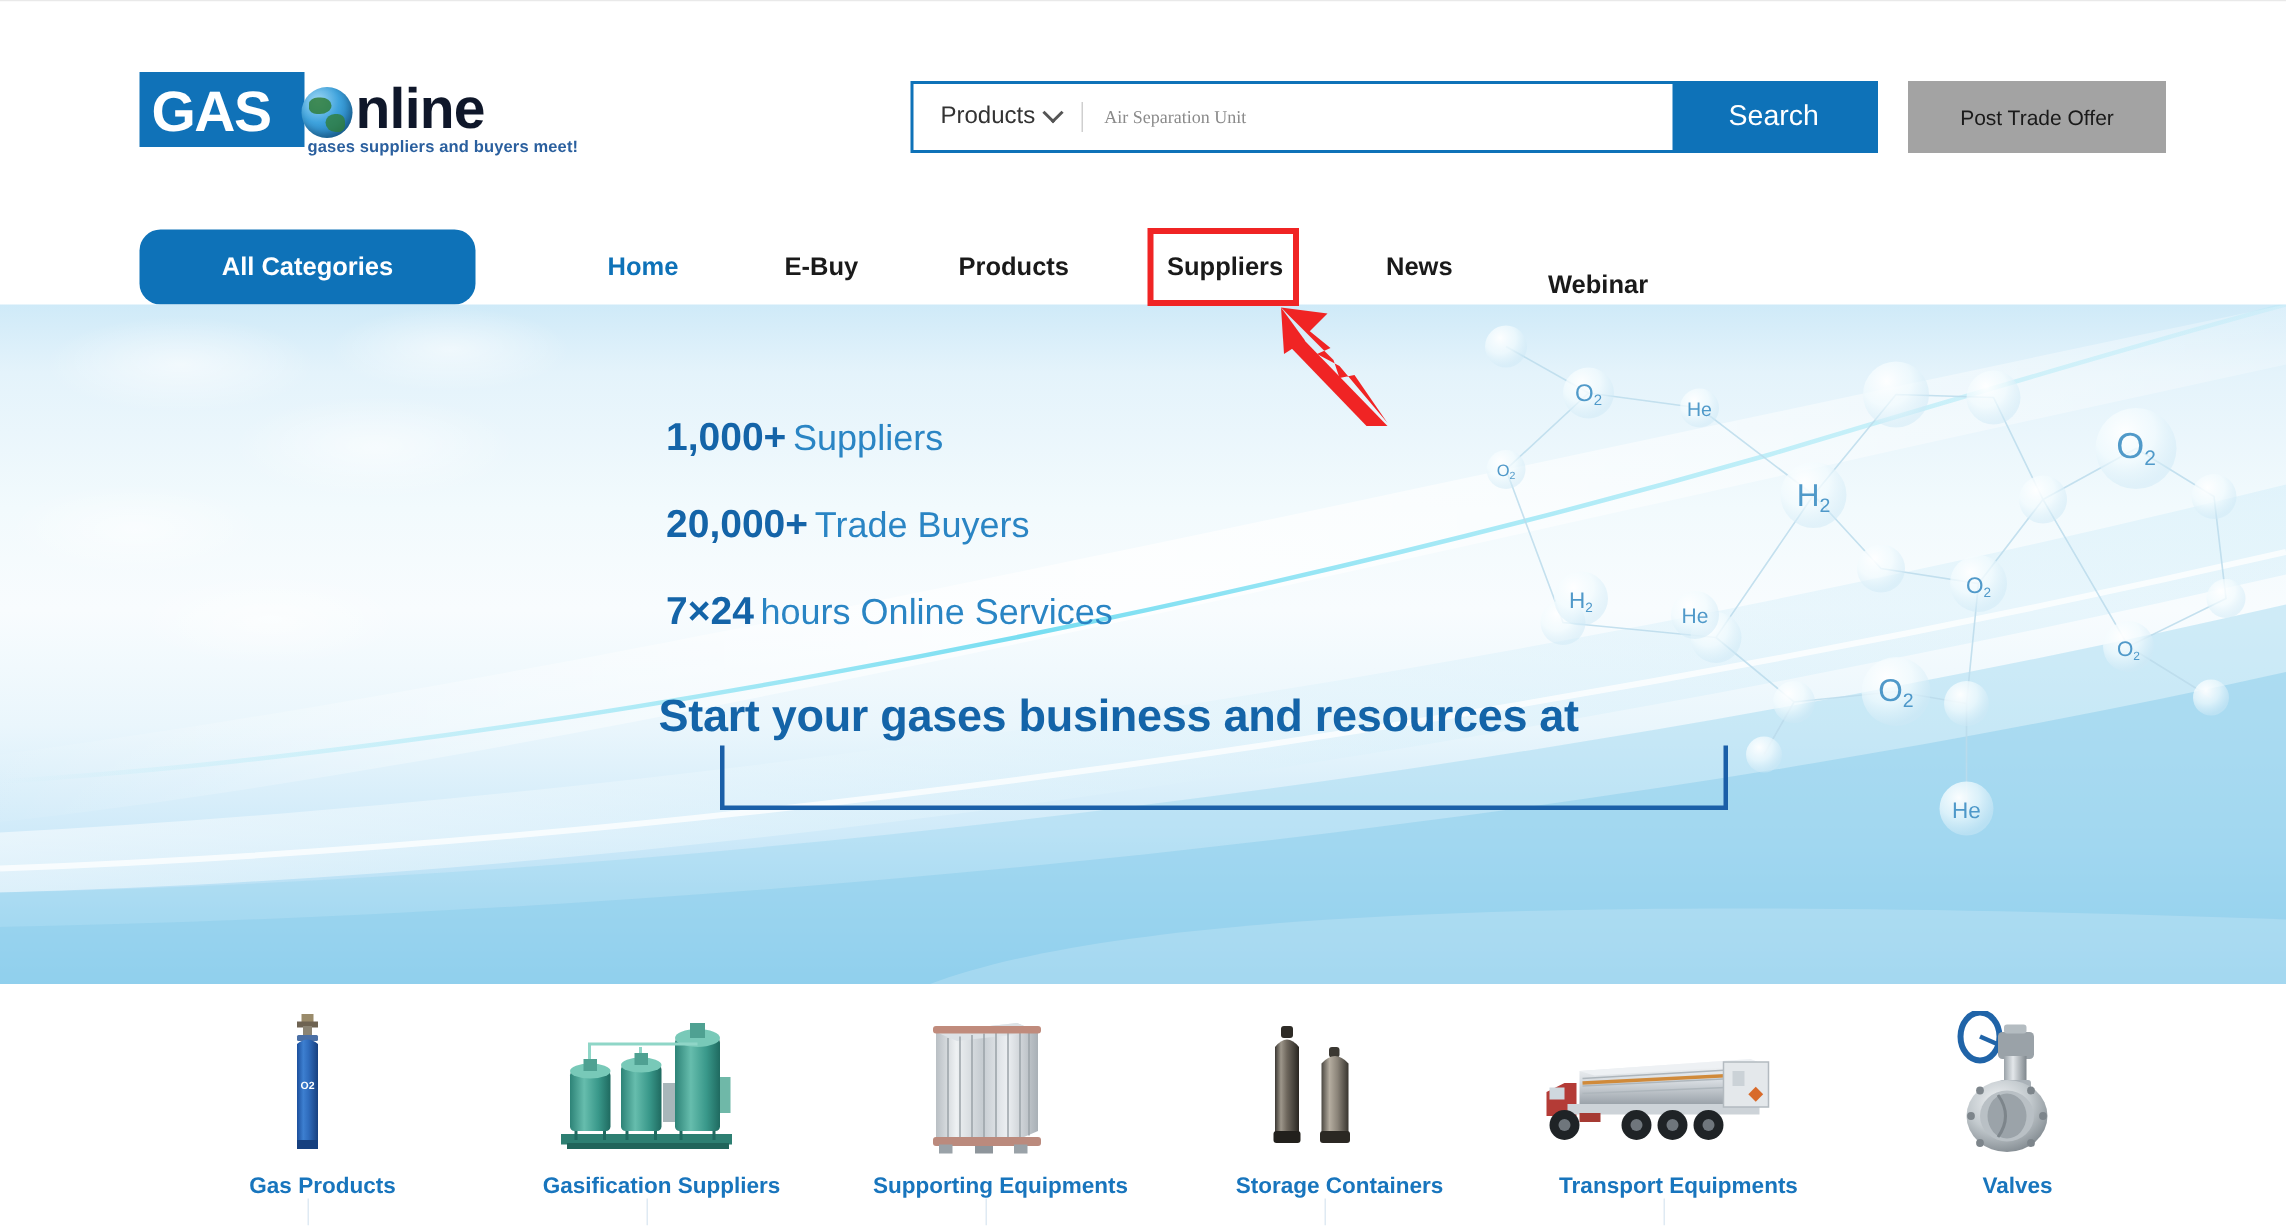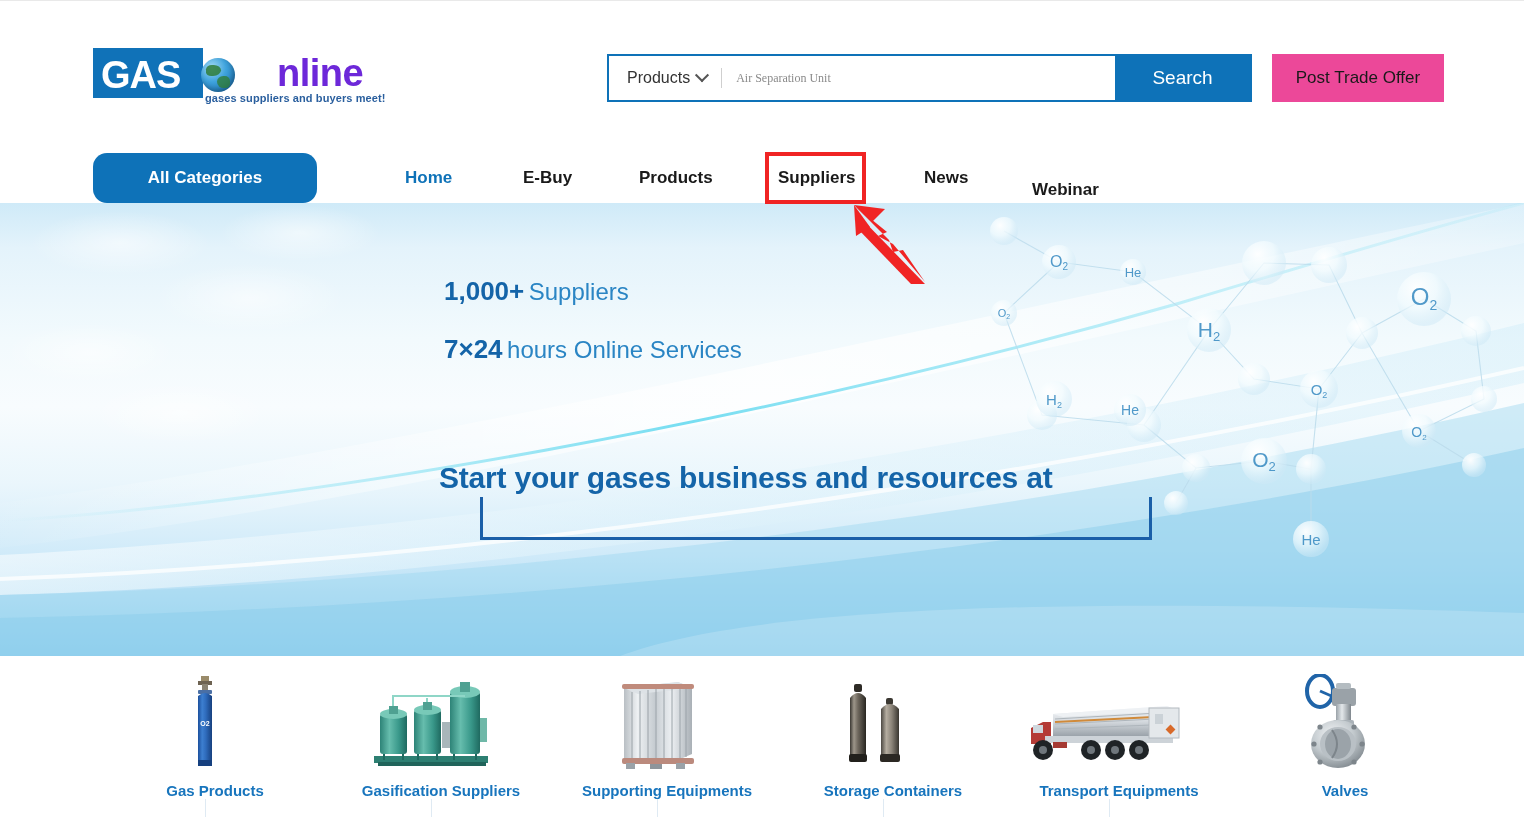--- a/index.html
+++ b/index.html
@@ -19,21 +19,21 @@
     position:absolute; left:0; top:0; width:110px; height:50px;
     background:#1072b8;
   }
   .logo-gas {
     position:absolute; left:8px; top:6px;
     font-size:38px; font-weight:bold; color:#ffffff; letter-spacing:-1px;
     font-family:"Liberation Sans", sans-serif;
   }
   .logo-online {
     position:absolute; left:144px; top:4px;
-    font-size:38px; font-weight:bold; color:#6d28d9; letter-spacing:-0.5px;margin-left:40px;
+    font-size:38px; font-weight:bold; color:#0f172a; letter-spacing:-0.5px;
   }
   .logo-globe {
     position:absolute; left:108px; top:10px; width:34px; height:34px;
     border-radius:50%;
     background:
       radial-gradient(circle at 32% 28%, #9fd8f5 0%, #3fa3dd 42%, #1165a8 100%);
     box-shadow: inset -2px -3px 5px rgba(0,0,0,.25);
     overflow:hidden;
   }
   .logo-globe::before {
@@ -71,22 +71,22 @@
     background:transparent;
   }
   .search-input::placeholder { color:#8a8a8a; }
   .search-btn {
     width:135px; background:#0e72b8; color:#fff; border:none; cursor:pointer;
     font-size:19px; font-family:"Liberation Sans", sans-serif;
     display:flex; align-items:center; justify-content:center;
   }
   .post-btn {
     position:absolute; left:1272px; top:53px; width:172px; height:48px;
-    background:#ec4899; border:none; cursor:pointer;
-    font-size:17px; color:#1a1a1a; font-family:"Liberation Sans", sans-serif;
+    background:#a3a3a3; border:none; cursor:pointer;
+    font-size:14px; color:#1a1a1a; font-family:"Liberation Sans", sans-serif;
     display:flex; align-items:center; justify-content:center; white-space:nowrap;
   }
 
   
   .nav { position:absolute; top:153px; left:0; width:1524px; height:50px; background:#fff; }
   .all-cat {
     position:absolute; left:93px; top:0; width:224px; height:50px;
     background:#0e72b8; color:#fff; font-size:17px; font-weight:bold;
     display:flex; align-items:center; justify-content:center; cursor:pointer;border-radius:14px;
   }
@@ -305,20 +305,24 @@
         <text x="347" y="342" font-size="15">He</text>
       </g>
     </svg>
 
     <div class="hero-stats">
       <div class="stat-row">
         <span class="stat-num">1,000+</span>
         <span class="stat-txt">Suppliers</span>
       </div>
       <div class="stat-row">
+        <span class="stat-num">20,000+</span>
+        <span class="stat-txt">Trade Buyers</span>
+      </div>
+      <div class="stat-row">
         <span class="stat-num">7×24</span>
         <span class="stat-txt">hours Online Services</span>
       </div>
     </div>
 
     <div class="tagline">Start your gases business and resources at</div>
     <div class="bracket"></div>
 
   </div>
 

